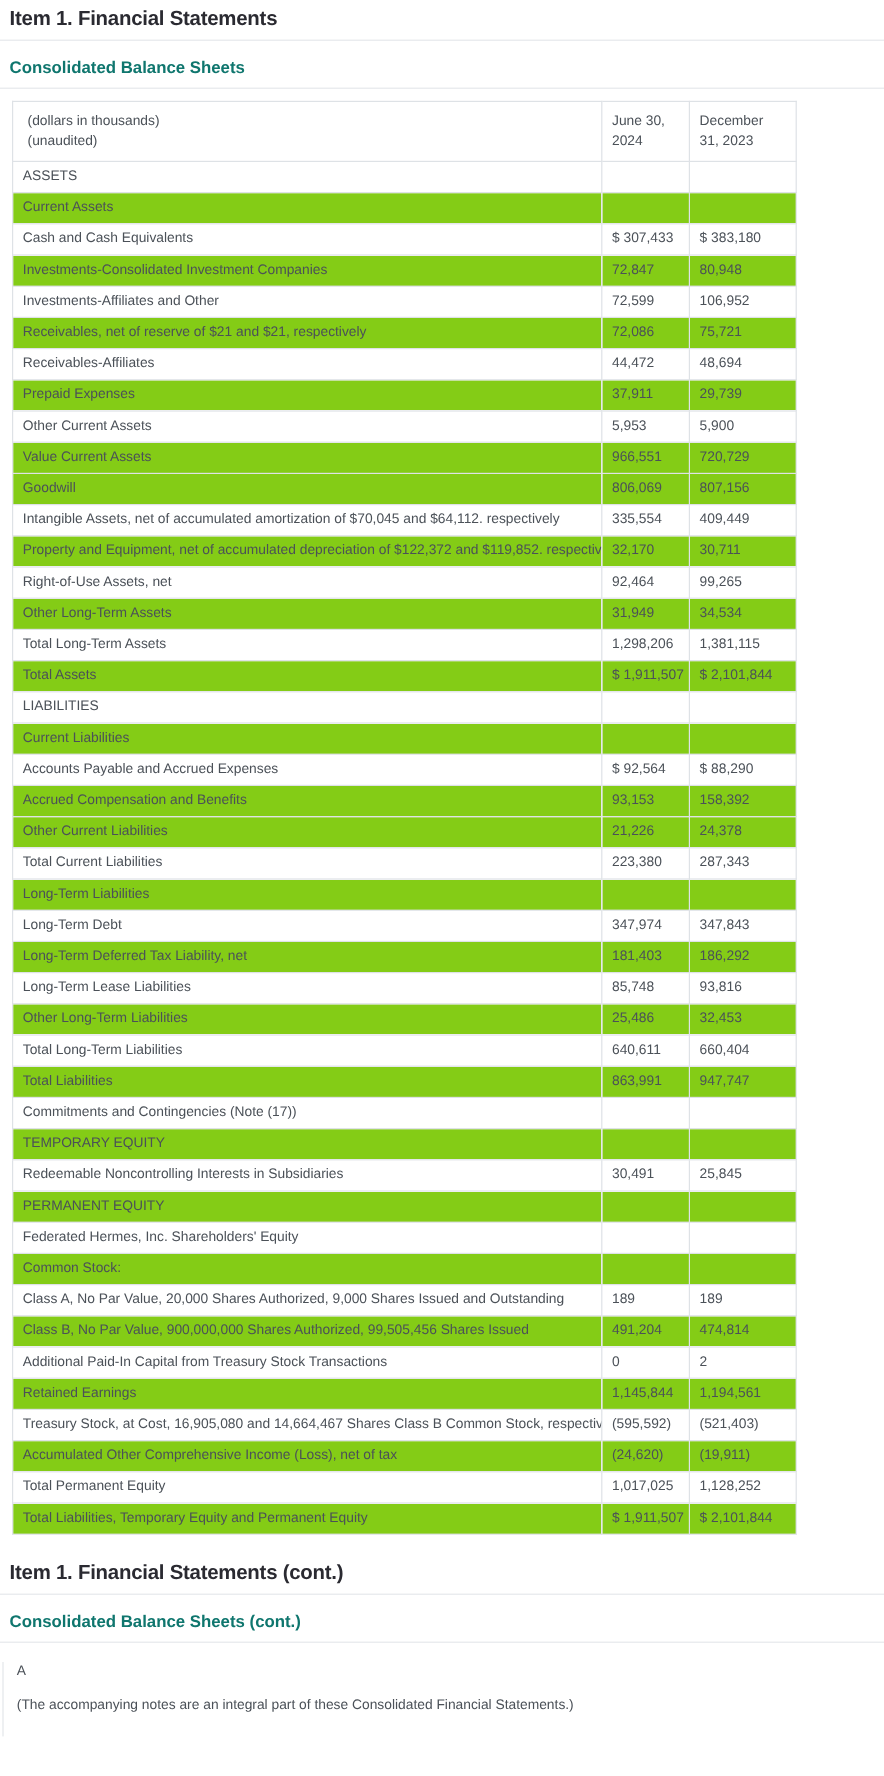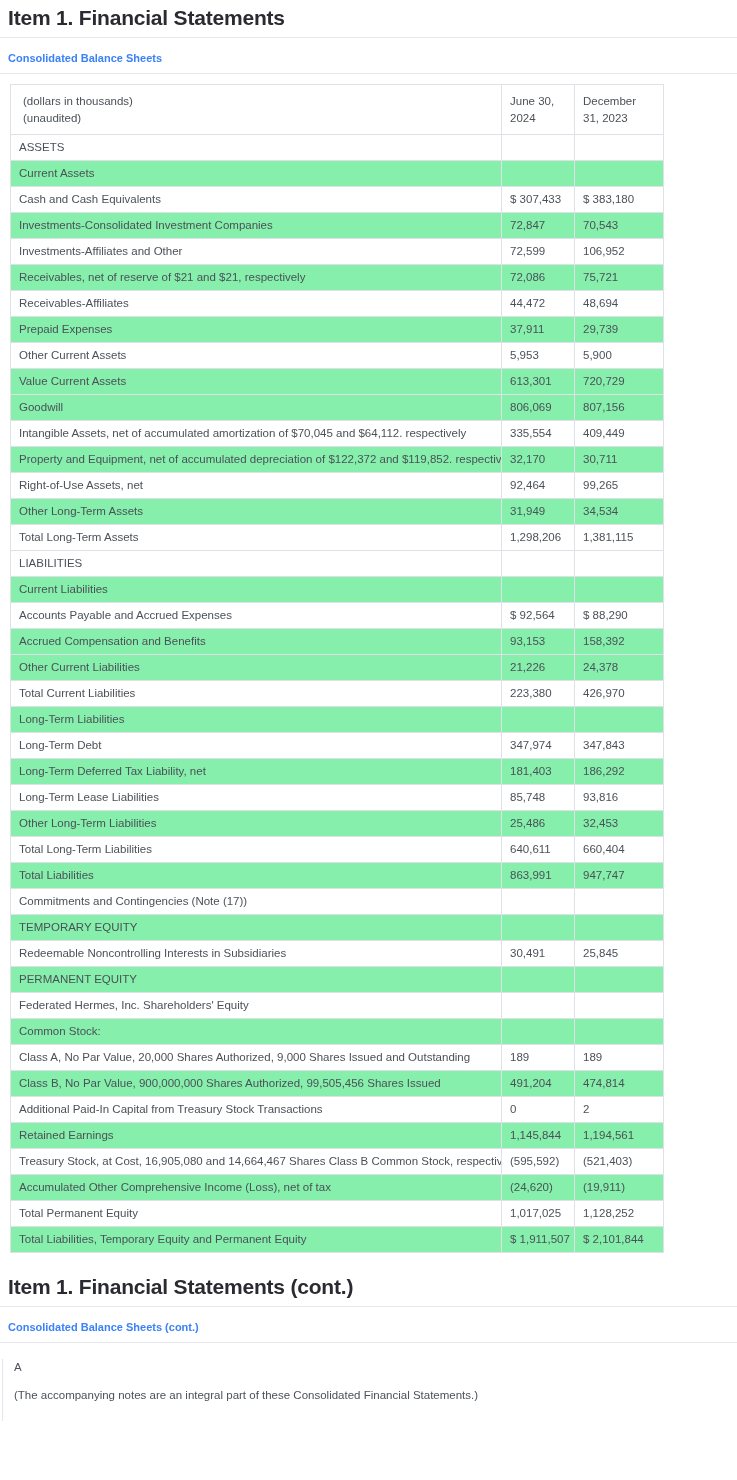--- a/index.html
+++ b/index.html
@@ -5,36 +5,36 @@
   * { box-sizing: border-box; }
   html, body { margin: 0; padding: 0; background: #ffffff; }
   .page {
     width: 737px;
     min-height: 1480px;
     font-family: "Liberation Sans", sans-serif;
     color: #4b5158;
     background: #ffffff;
   }
   .page-title {
-    font-size: 21px;
+    font-size: 17px;
     font-weight: 700;
     color: #2a2a31;
     letter-spacing: -0.2px;
     margin: 0;
     padding: 6px 8px 7px 8px;
   }
   .rule {
     border: none;
     border-top: 1px solid #e5e8ec;
     margin: 0;
   }
   .section-title {
-    font-size: 11px;
+    font-size: 14px;
     font-weight: 700;
-    color: #3b82f6;
+    color: #0f766e;
     margin: 0;
     padding: 14px 8px 9px 8px;
   }
   table.bs-table {
     border-collapse: collapse;
     table-layout: fixed;
     width: 653px;
     margin: 10px 0 0 10px;
     font-size: 11.5px;
     color: #4b5158;
@@ -55,21 +55,21 @@
     height: 48px;
   }
   .bs-table th.val-col { padding-left: 8px; }
   .bs-table td {
     padding: 6px 8px;
     line-height: 13px;
     height: 26px;
     white-space: nowrap;
   }
   .bs-table td.label-cell { }
-  .bs-table tr.alt { background: #86efac; }
+  .bs-table tr.alt { background: #84cc16; }
   .cont-block {
     margin: 16px 0 0 2px;
     border-left: 1px solid #e3e6ea;
     padding: 2px 0 20px 11px;
   }
   .footnote-marker {
     font-size: 11.5px;
     color: #4b5158;
     padding: 0 0 0 0;
     margin: 0 0 16px 0;
@@ -119,21 +119,21 @@
           <td></td>
         </tr>
         <tr>
           <td class="label-cell">Cash and Cash Equivalents</td>
           <td>$ 307,433</td>
           <td>$ 383,180</td>
         </tr>
         <tr class="alt">
           <td class="label-cell">Investments-Consolidated Investment Companies</td>
           <td>72,847</td>
-          <td>70,543</td>
+          <td>80,948</td>
         </tr>
         <tr>
           <td class="label-cell">Investments-Affiliates and Other</td>
           <td>72,599</td>
           <td>106,952</td>
         </tr>
         <tr class="alt">
           <td class="label-cell">Receivables, net of reserve of $21 and $21, respectively</td>
           <td>72,086</td>
           <td>75,721</td>
@@ -148,21 +148,21 @@
           <td>37,911</td>
           <td>29,739</td>
         </tr>
         <tr>
           <td class="label-cell">Other Current Assets</td>
           <td>5,953</td>
           <td>5,900</td>
         </tr>
         <tr class="alt">
           <td class="label-cell">Value Current Assets</td>
-          <td>613,301</td>
+          <td>966,551</td>
           <td>720,729</td>
         </tr>
         <tr class="alt">
           <td class="label-cell">Goodwill</td>
           <td>806,069</td>
           <td>807,156</td>
         </tr>
         <tr>
           <td class="label-cell">Intangible Assets, net of accumulated amortization of $70,045 and $64,112. respectively</td>
           <td>335,554</td>
@@ -181,20 +181,25 @@
         <tr class="alt">
           <td class="label-cell">Other Long-Term Assets</td>
           <td>31,949</td>
           <td>34,534</td>
         </tr>
         <tr>
           <td class="label-cell">Total Long-Term Assets</td>
           <td>1,298,206</td>
           <td>1,381,115</td>
         </tr>
+        <tr class="alt">
+          <td class="label-cell">Total Assets</td>
+          <td>$ 1,911,507</td>
+          <td>$ 2,101,844</td>
+        </tr>
         <tr>
           <td class="label-cell">LIABILITIES</td>
           <td></td>
           <td></td>
         </tr>
         <tr class="alt">
           <td class="label-cell">Current Liabilities</td>
           <td></td>
           <td></td>
         </tr>
@@ -209,21 +214,21 @@
           <td>158,392</td>
         </tr>
         <tr class="alt">
           <td class="label-cell">Other Current Liabilities</td>
           <td>21,226</td>
           <td>24,378</td>
         </tr>
         <tr>
           <td class="label-cell">Total Current Liabilities</td>
           <td>223,380</td>
-          <td>426,970</td>
+          <td>287,343</td>
         </tr>
         <tr class="alt">
           <td class="label-cell">Long-Term Liabilities</td>
           <td></td>
           <td></td>
         </tr>
         <tr>
           <td class="label-cell">Long-Term Debt</td>
           <td>347,974</td>
           <td>347,843</td>

